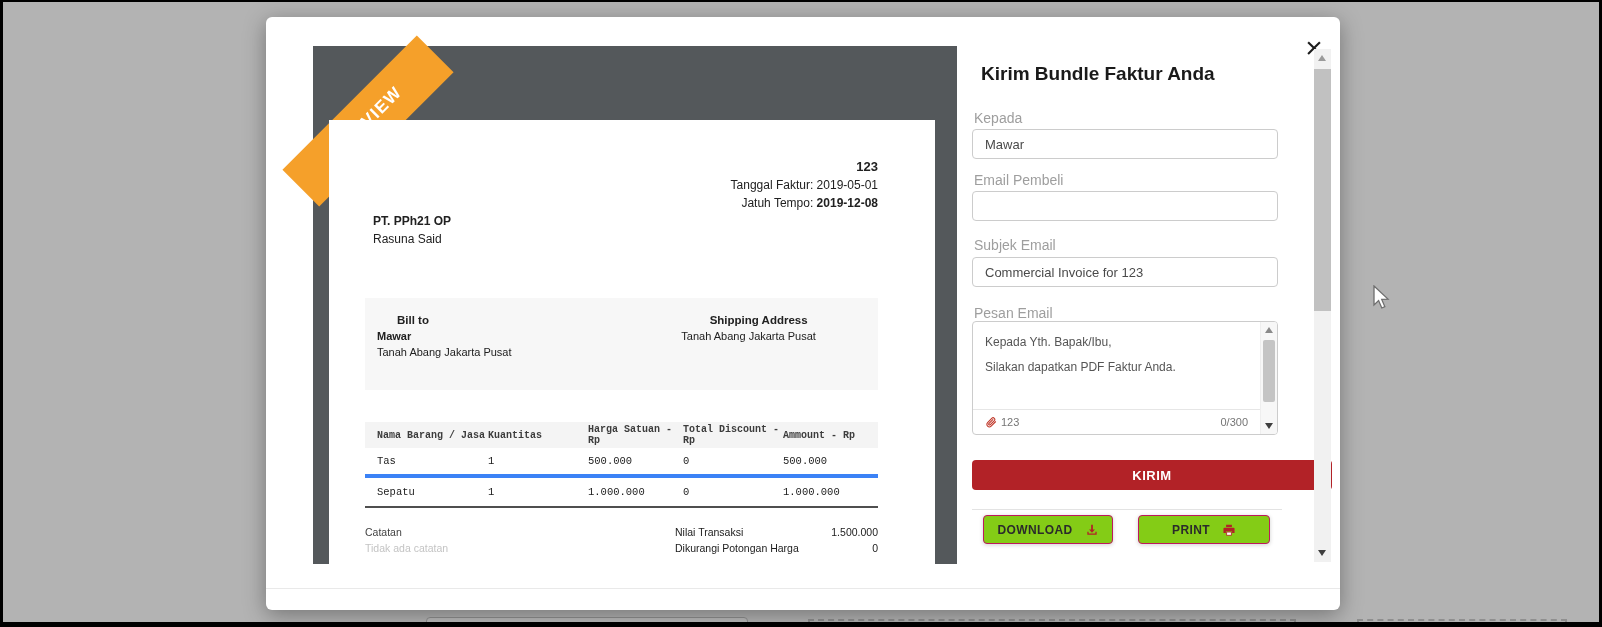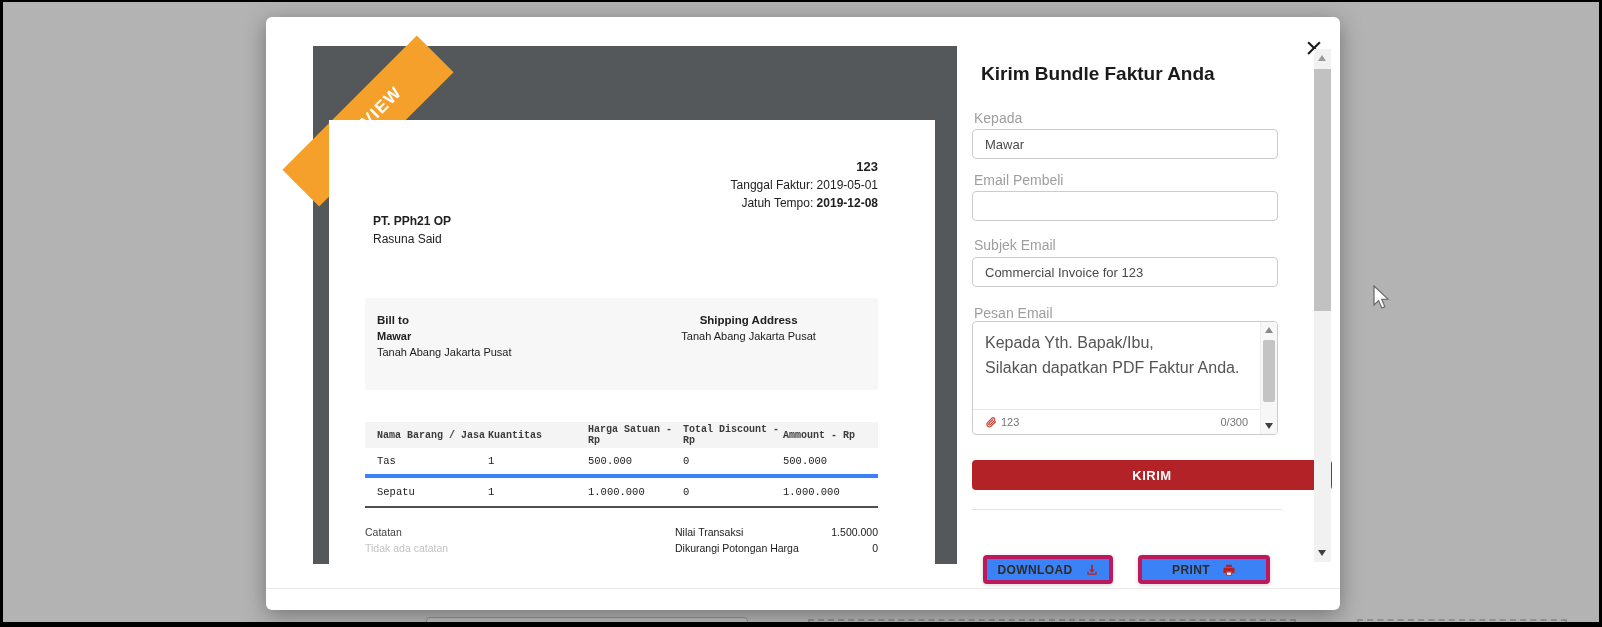--- a/index.html
+++ b/index.html
@@ -32,52 +32,52 @@
   .page { position:absolute; left:16px; top:74px; width:606px; height:444px; background:#fff; overflow:hidden; color:#212121; }
   .inv-head { position:absolute; top:38px; right:57px; text-align:right; font-size:12px; line-height:18px; }
   .inv-head .num { font-size:13px; font-weight:bold; }
   .inv-head b { font-weight:bold; }
   .inv-company { position:absolute; top:92px; left:44px; font-size:12px; line-height:18px; }
   .inv-company .co { font-weight:bold; }
 
   .inv-addr { position:absolute; top:178px; left:36px; width:513px; height:92px; background:#f7f7f7; display:flex; padding:14px 12px; font-size:11px; line-height:16px; }
   .inv-addr .col-l { width:52%; }
   .inv-addr .col-r { width:48%; text-align:center; }
-  .inv-addr .lbl { font-weight:bold; font-size:11.5px; }
+  .inv-addr .lbl { font-weight:bold; font-size:11.5px;margin-left:20px; }
   .inv-addr .bname { font-weight:bold; }
 
   .inv-table { position:absolute; top:302px; left:36px; width:513px; font-size:10.5px; }
   .inv-row { display:grid; grid-template-columns:111px 100px 95px 100px 1fr; align-items:center; padding-left:12px;font-family:Liberation Mono, monospace; }
   .inv-row.head { background:#f4f4f4; height:26px; font-weight:bold; color:#3c3c3c; font-size:10px; }
   .inv-row.item { height:30px; border-bottom:4px solid #3b82f6; }
   .inv-row.item.last { border-bottom:2px solid #4f4f4f; }
 
   .inv-notes { position:absolute; left:36px; top:404px; font-size:10.5px; line-height:16px; }
   .inv-notes .nl { color:#424242; }
   .inv-notes .ne { color:#c4c4c4; }
   .inv-summary { position:absolute; left:346px; top:404px; width:203px; font-size:10.5px; line-height:16px; }
   .inv-summary .srow { display:flex; justify-content:space-between; }
 
   
   .form-title { position:absolute; left:715px; top:46px; font-size:19px; font-weight:bold; color:#1a1a1a; }
   .f-label { position:absolute; left:708px; font-size:14px; color:#9e9e9e; }
   .f-input { position:absolute; left:706px; width:306px; height:30px; border:1px solid #ccc; border-radius:4px; padding:0 12px; font-size:13px; color:#4a4a4a; font-family:"Liberation Sans", sans-serif; background:#fff; outline:none; }
 
   .f-textarea { position:absolute; left:706px; top:304px; width:306px; height:114px; border:1px solid #ccc; border-radius:4px; background:#fff; }
-  .ta-lines { padding:8px 12px 0 12px; font-size:16px; color:#555; line-height:25px; }
+  .ta-lines { padding:8px 12px 0 12px; font-size:12px; color:#555; line-height:25px; }
   .ta-foot { position:absolute; left:0; right:17px; bottom:0; height:25px; border-top:1px solid #e6e6e6; display:flex; justify-content:space-between; align-items:center; padding:0 12px; font-size:11px; color:#757575; }
   .ta-foot .att { display:flex; align-items:center; gap:4px; }
   .ta-scroll { position:absolute; right:0; top:0; width:17px; height:100%; background:#f7f7f7; border-left:1px solid #eee; border-radius:0 3px 3px 0; }
   .ta-scroll .tri-up { position:absolute; top:5px; left:4px; width:0;height:0; border-left:4px solid transparent; border-right:4px solid transparent; border-bottom:6px solid #8a8a8a; }
   .ta-scroll .thumb { position:absolute; top:18px; left:2px; width:12px; height:62px; background:#c4c4c4; border-radius:2px; }
   .ta-scroll .tri-down { position:absolute; bottom:5px; left:4px; width:0;height:0; border-left:4px solid transparent; border-right:4px solid transparent; border-top:6px solid #3f3f3f; }
 
   .kirim-btn { position:absolute; left:706px; top:443px; width:360px; height:30px; background:#b22227; color:#fff; border:none; border-radius:4px; font-size:13px; font-weight:bold; letter-spacing:.5px; font-family:"Liberation Sans", sans-serif; cursor:pointer; }
   .form-divider { position:absolute; left:706px; top:492px; width:310px; border-top:1px solid #e3e3e3; }
-  .sec-btn { position:absolute; top:538px; height:29px; background:#3b82f6; border:4px solid #be185d; border-radius:4px; box-shadow:0 1px 4px rgba(0,0,0,.18); display:flex; align-items:center; justify-content:center; gap:12px; font-size:12px; font-weight:bold; color:#2b2b2b; letter-spacing:.4px; font-family:"Liberation Sans", sans-serif; cursor:pointer; }
+  .sec-btn { position:absolute; top:498px; height:29px; background:#84cc16; border:1px solid #be185d; border-radius:4px; box-shadow:0 1px 4px rgba(0,0,0,.18); display:flex; align-items:center; justify-content:center; gap:12px; font-size:12px; font-weight:bold; color:#2b2b2b; letter-spacing:.4px; font-family:"Liberation Sans", sans-serif; cursor:pointer; }
   .dl-btn { left:717px; width:130px; }
   .pr-btn { left:872px; width:132px; }
 
   .cursor { position:absolute; left:1368px; top:283px; pointer-events:none; }
 </style>
 </head>
 <body>
 
 <div class="frame">
   <div class="backdrop">

